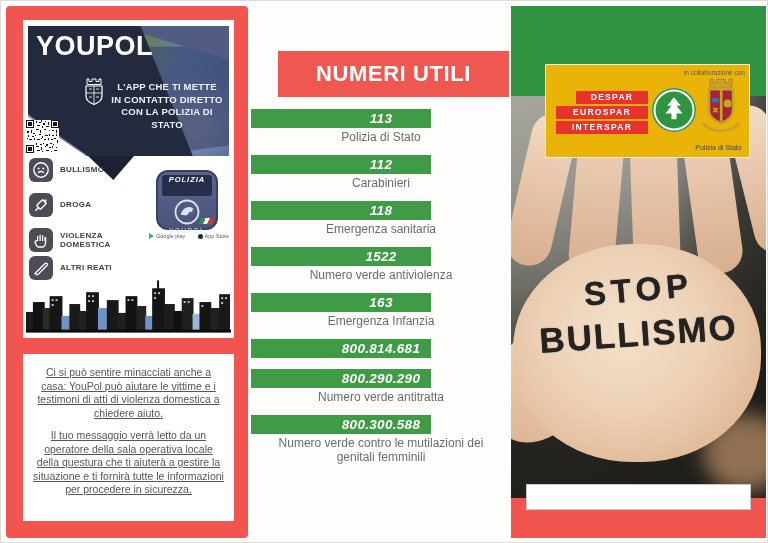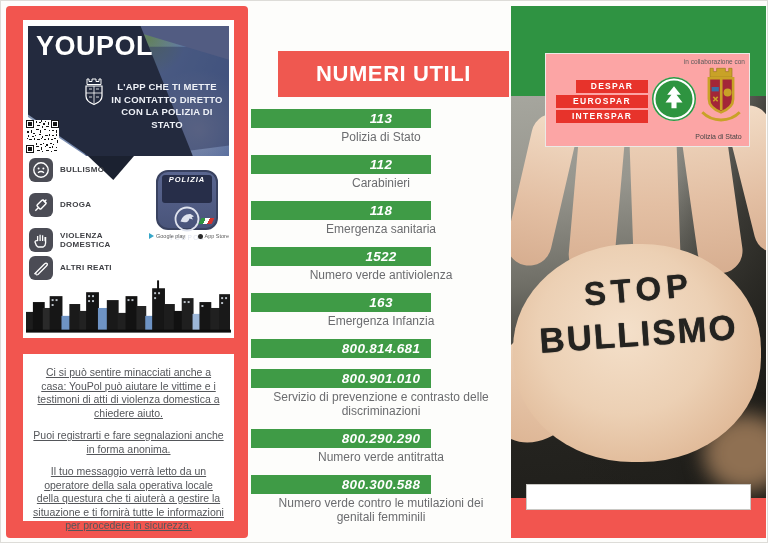--- a/index.html
+++ b/index.html
@@ -37,21 +37,21 @@
   .cats{position:absolute;left:6px;top:138px;width:132px;}
   .cat-row{display:flex;align-items:center;margin-bottom:11px;}
   .cat-row:nth-child(3){margin-bottom:4px;}
   .cat-icon{flex:0 0 24px;width:24px;height:24px;border-radius:6px;background:#4b4c55;
     display:flex;align-items:center;justify-content:center;margin-right:7px;}
   .cat-label{font-size:8px;font-weight:700;color:#3f4045;letter-spacing:.3px;line-height:9.5px;width:70px;}
   
   .badge{position:absolute;left:133px;top:150px;width:62px;height:60px;border-radius:12px;
     background:linear-gradient(180deg,#5a6690,#49547a);border:2px solid #394260;padding:3px 4px;}
   .badge-banner{background:#272e49;border-radius:3px;color:#fff;font-size:7.5px;font-weight:800;
-    font-style:italic;letter-spacing:1px;text-align:center;line-height:10px;height:28px;}
+    font-style:italic;letter-spacing:1px;text-align:center;line-height:10px;height:21px;}
   .badge-panther{display:block;margin:2px auto 0 auto;}
   .badge-sub{color:#dfe3ee;font-size:6.5px;letter-spacing:1.5px;text-align:center;margin-top:1px;}
   .badge-flag{position:absolute;right:3px;bottom:4px;width:13px;height:6px;transform:skewX(-25deg);
     background:linear-gradient(90deg,#2e9440 0 33%,#fff 33% 66%,#d8342c 66% 100%);}
   
   .stores{position:absolute;left:126px;top:213px;width:80px;display:flex;justify-content:space-between;}
   .store-badge{display:flex;align-items:center;gap:2px;font-size:5.5px;color:#5c5c5c;white-space:nowrap;}
   .play-icon{width:0;height:0;border-top:3px solid transparent;border-bottom:3px solid transparent;
     border-left:5px solid #35a6c8;}
   .apple-icon{width:5px;height:5px;border-radius:50% 50% 45% 45%;background:#2b2b2b;}
@@ -87,21 +87,21 @@
     transform:rotate(40deg);background:linear-gradient(160deg,#f0d8c0,#dcb392);}
   .palm{position:absolute;left:2px;top:148px;width:248px;height:218px;border-radius:48%;
     background:radial-gradient(ellipse at 45% 40%,#f4e0ca 0%,#ecd0b4 45%,#dfb795 80%,#d2a67f 100%);}
   .stop-line{position:absolute;left:0;width:100%;text-align:center;color:#242320;font-weight:800;
     text-shadow:0 0 1px #242320;}
   .stop-line1{top:175px;font-size:33px;letter-spacing:5px;transform:rotate(-5deg);}
   .stop-line2{top:218px;font-size:35px;letter-spacing:2px;transform:rotate(-4deg);}
   .red-band{position:absolute;left:510px;top:497px;width:255px;height:40px;background:#f2554f;}
   .white-bar{position:absolute;left:525px;top:483px;width:225px;height:26px;background:#fff;border:1px solid #c9c8c4;}
   
-  .logo-box{position:absolute;left:545px;top:53px;width:203px;height:92px;background:#fca5a5;
+  .logo-box{position:absolute;left:545px;top:64px;width:203px;height:92px;background:#eab308;
     box-shadow:0 0 0 1px #eceae6;}
   .brands{position:absolute;left:10px;top:26px;width:92px;}
   .brand-row{height:13px;line-height:13px;margin-bottom:2px;background:#e7332b;color:#fff;
     font-size:8.5px;font-weight:700;letter-spacing:1.3px;text-align:center;}
   .brand-short{width:72px;margin-left:auto;}
   .spar{position:absolute;left:106px;top:23px;width:44px;height:44px;border-radius:50%;background:#2e9440;
     box-shadow:inset 0 0 0 1.5px #2e9440, inset 0 0 0 3.5px #fff;display:flex;align-items:center;justify-content:center;}
   .collab{position:absolute;right:4px;top:4px;font-size:6.5px;color:#5a5a5a;}
   .crest2{position:absolute;left:153px;top:12px;}
   .police-label{position:absolute;left:145px;top:79px;width:55px;text-align:center;font-size:7px;color:#444;}
@@ -310,21 +310,20 @@
           <rect x="198" y="19" width="2" height="2"></rect>
             <rect x="202" y="19" width="2" height="2"></rect>
             <rect x="198" y="24" width="2" height="2"></rect>
         </g>
         <rect x="0" y="52" width="208" height="3" fill="#0d0d0d"></rect>
       </svg>
     </div>
     <div class="card card-bottom">
       <div id="paragraphs">
           <p>Ci si può sentire minacciati anche a casa: YouPol può aiutare le vittime e i testimoni di atti di violenza domestica a chiedere aiuto.</p>
-          <p>Puoi registrarti e fare segnalazioni anche in forma anonima.</p>
           <p>Il tuo messaggio verrà letto da un operatore della sala operativa locale della questura che ti aiuterà a gestire la situazione e ti fornirà tutte le informazioni per procedere in sicurezza.</p>
         </div>
     </div>
   </section>
 
   <section>
     <div class="mid-title">NUMERI UTILI</div>
     <div class="entries" id="entries">
         <div class="num-entry">
           <div class="num-bar"></div>
@@ -347,25 +346,20 @@
           <div class="num-label">Numero verde antiviolenza</div>
         </div>
         <div class="num-entry">
           <div class="num-bar"></div>
           <div class="num-value">163</div>
           <div class="num-label">Emergenza Infanzia</div>
         </div>
         <div class="num-entry">
           <div class="num-bar"></div>
           <div class="num-value">800.814.681</div>
-        </div>
-        <div class="num-entry">
-          <div class="num-bar"></div>
-          <div class="num-value">800.901.010</div>
-          <div class="num-label">Servizio di prevenzione e contrasto delle discriminazioni</div>
         </div>
         <div class="num-entry">
           <div class="num-bar"></div>
           <div class="num-value">800.290.290</div>
           <div class="num-label">Numero verde antitratta</div>
         </div>
         <div class="num-entry">
           <div class="num-bar"></div>
           <div class="num-value">800.300.588</div>
           <div class="num-label">Numero verde contro le mutilazioni dei genitali femminili</div>

